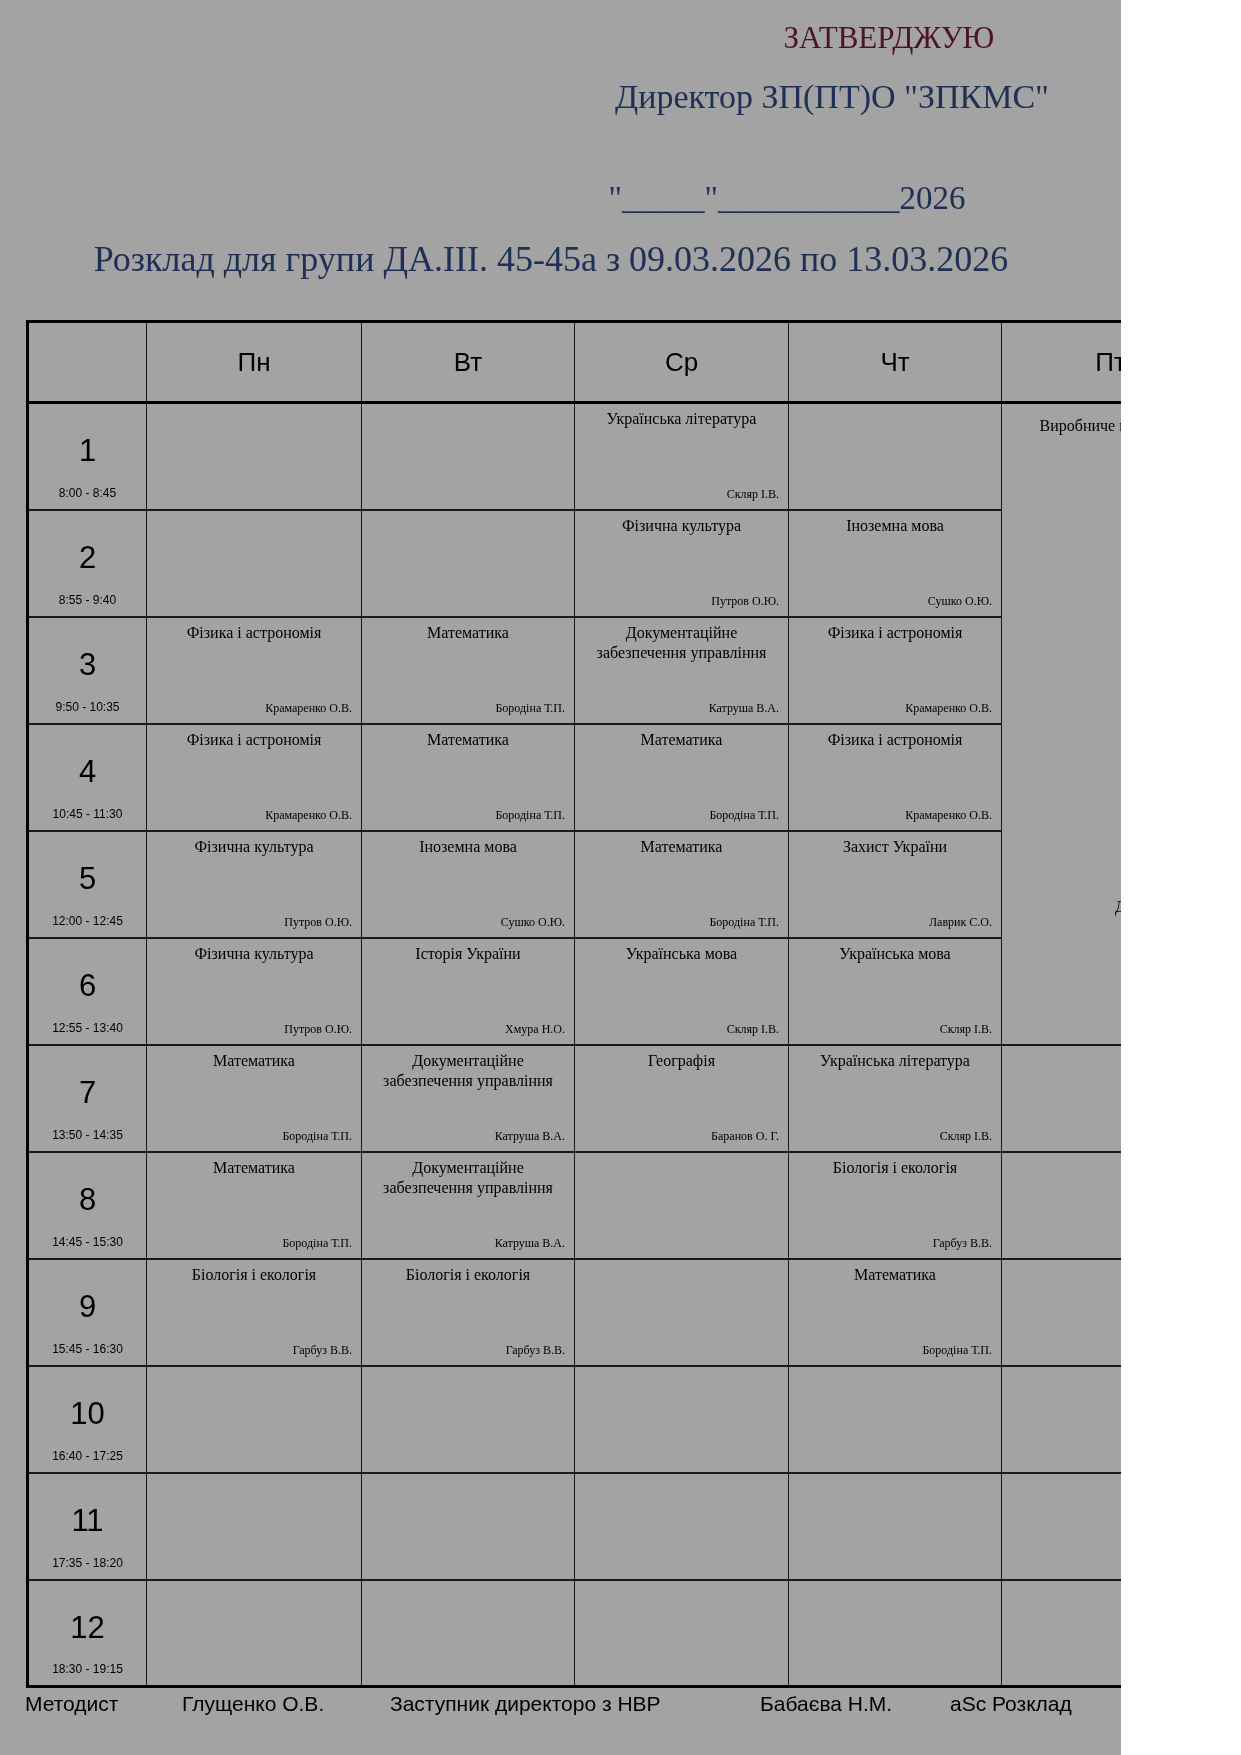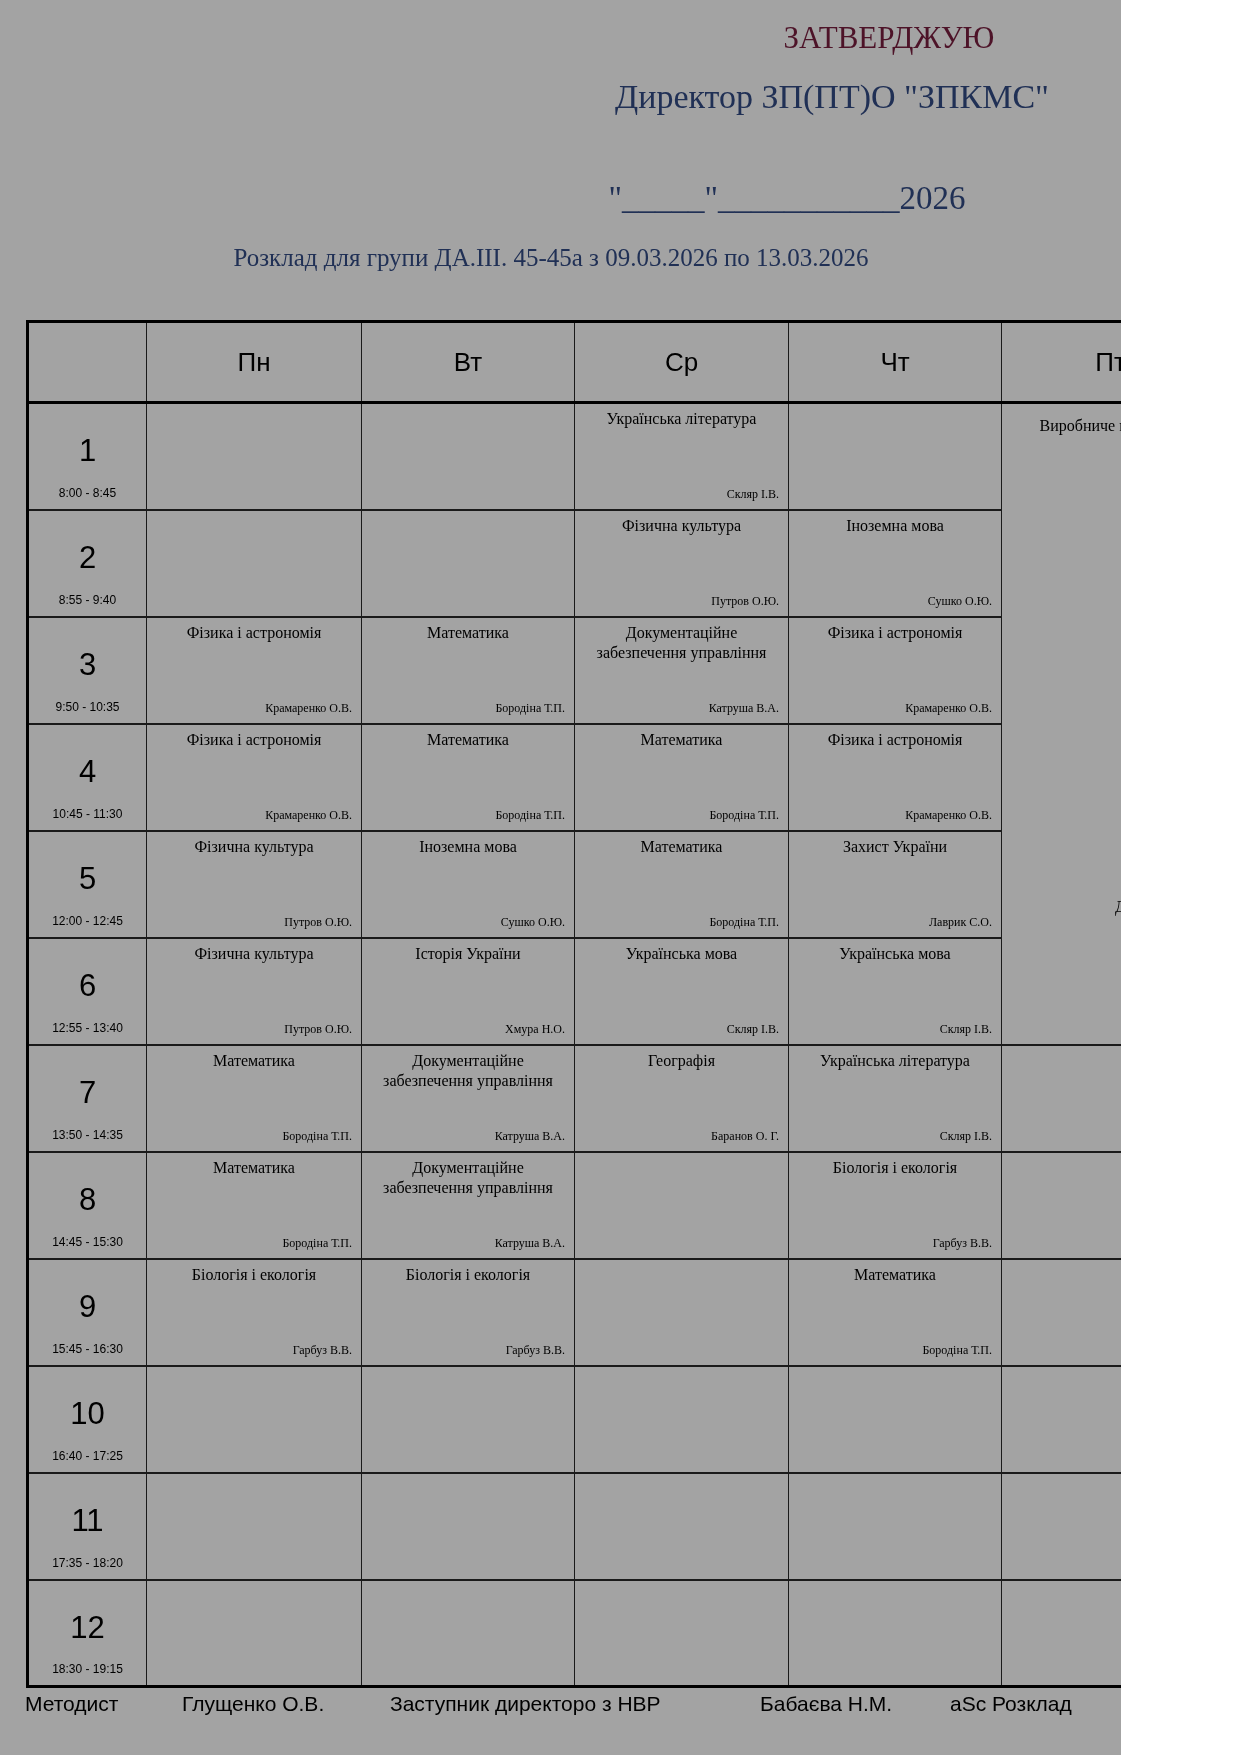--- a/index.html
+++ b/index.html
@@ -6,21 +6,21 @@
   #page {
     position:relative; width:1121px; height:1755px; background:#a3a3a3;
     font-family:"Liberation Serif", serif; color:#000; overflow:hidden;
   }
   
   .hline { position:absolute; transform:translateX(-50%); white-space:nowrap; }
   .approve  { top:20px;  left:889px; font-size:31px; color:#4d1328; }
   .director { top:78px;  left:832px; font-size:34px; color:#203055; }
   .signname { top:132px; left:800px; font-size:34px; color:#203055; }
   .signdate { top:180px; left:787px; font-size:33px; color:#203055; }
-  .doctitle { top:244px; left:551px; font-size:25px; color:#203055; }
+  .doctitle { top:238px; left:551px; font-size:36px; color:#203055; }
   
   table.schedule {
     position:absolute; left:26px; top:320px;
     width:1193px; height:1368px;
     border-collapse:collapse; table-layout:fixed;
     border:3px solid #000;
   }
   table.schedule td { border:1px solid #1a1a1a; border-top-width:2px; padding:0; vertical-align:top; }
   tr.headrow td { border-bottom:3px solid #000; height:78px;margin-left:31px; }
   td.corner, td.timecell { border-right:3px solid #000; }

